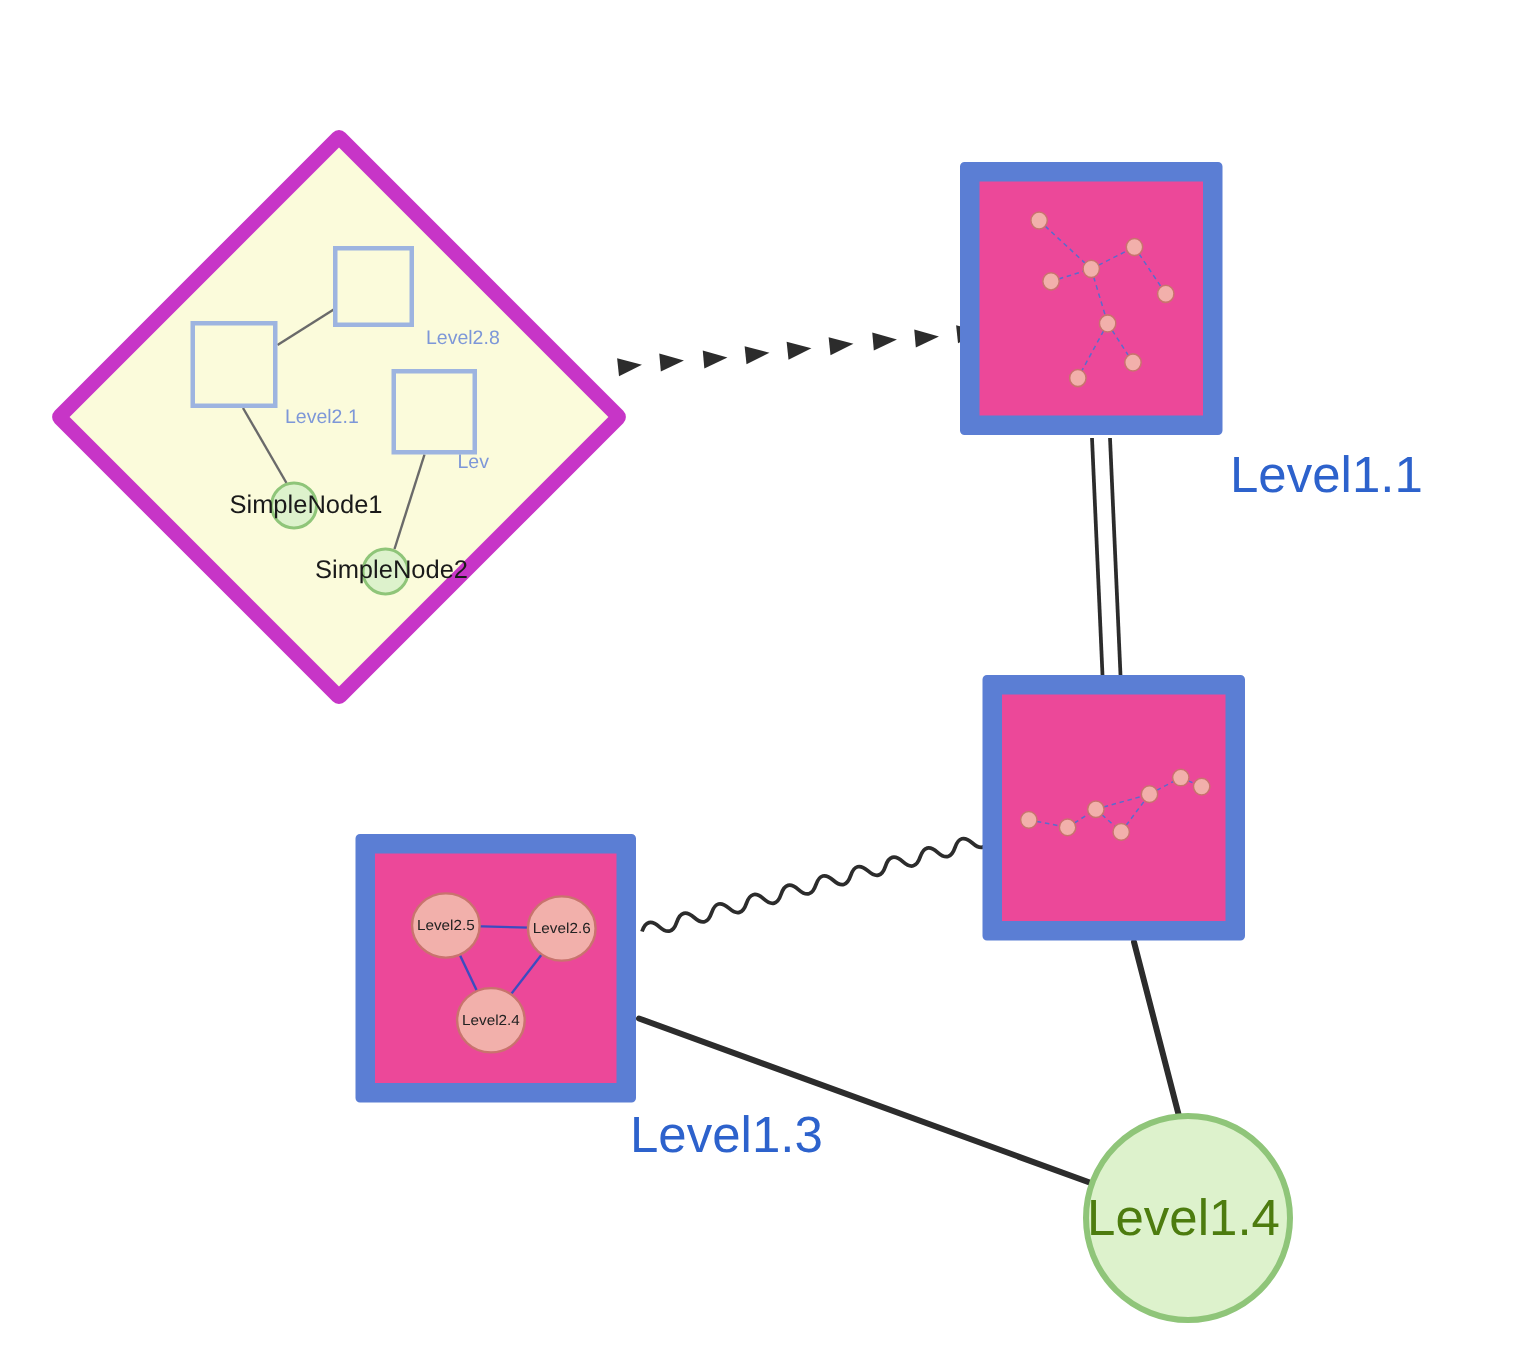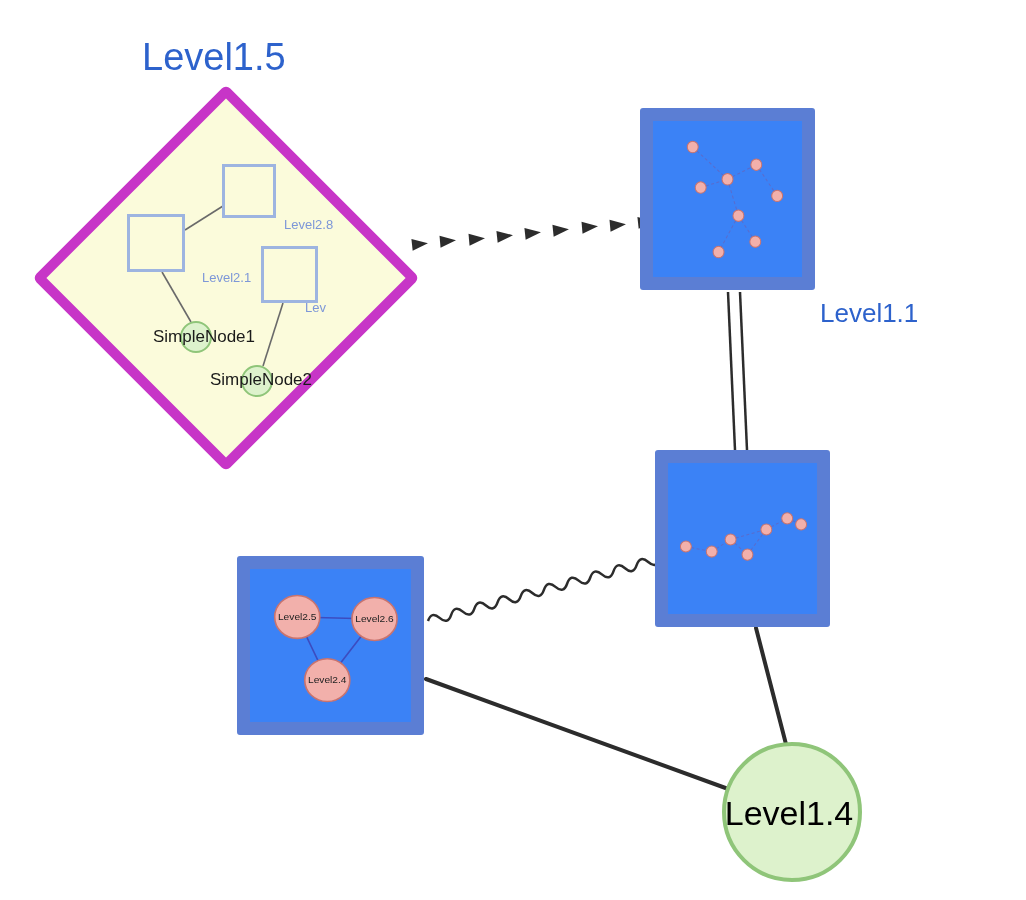--- a/index.html
+++ b/index.html
@@ -10,21 +10,21 @@
 
   .diamond {
     position:absolute; left:89px; top:141px; width:274px; height:274px;
     transform:rotate(45deg);
     background:var(--diamond_fill,#fbfbdb);
     border:10px solid var(--diamond_border,#c735c7);
     border-radius:6px; z-index:1;
   }
 
   .bigsq {
-    position:absolute; background:#3b82f6;
+    position:absolute; background:#ec4899;
     border:13px solid var(--square_border,#5b7ed4);
     border-radius:3px; z-index:3;
   }
   .sq-l11 { left:640px; top:108px; width:175px; height:182px; }
   .sq-l12 { left:655px; top:450px; width:175px; height:177px; }
   .sq-l13 { left:237px; top:556px; width:187px; height:179px; }
 
   .mini { position:absolute; left:0; top:0; width:100%; height:100%; }
 
   .innersq {
@@ -44,39 +44,39 @@
   .gn-2 { left:241px; top:365px; width:32px; height:32px; }
 
   .node-l14 {
     position:absolute; left:722px; top:742px; width:140px; height:140px;
     border-radius:50%;
     background:var(--green_fill,#ddf2cc);
     border:4px solid var(--green_border,#8fc579); z-index:3;
   }
 
   .big-label {
-    position:absolute; font-size:26px; color:var(--label_blue,#2d62cc);
+    position:absolute; font-size:34px; color:var(--label_blue,#2d62cc);
     white-space:nowrap; z-index:4;
   }
   .lbl-15 { left:142px; top:36px; font-size:38px; }
   .lbl-11 { left:820px; top:298px; }
   .lbl-12 { left:834px; top:631px; }
   .lbl-13 { left:420px; top:738px; }
 
   .lbl-14 {
     position:absolute; left:789px; top:813px; transform:translate(-50%,-50%);
-    font-size:34px; color:#000000; white-space:nowrap; z-index:4;
+    font-size:34px; color:#4d7c0f; white-space:nowrap; z-index:4;
   }
 
   .blue-small {
     position:absolute; font-size:13px; color:var(--inner_label_blue,#7d97d8);
     white-space:nowrap; z-index:4;
   }
   .bs-28 { left:284px; top:217px;text-align:right; }
-  .bs-21 { left:202px; top:270px; }
+  .bs-21 { left:190px; top:270px; }
   .bs-lev { left:305px; top:300px; }
 
   .node-small-label {
     position:absolute; transform:translate(-50%,-50%);
     font-size:17px; color:#1a1a1a; white-space:nowrap; z-index:4;
   }
   .nsl-1 { left:204px; top:337px; }
   .nsl-2 { left:261px; top:380px; }
 
   
@@ -189,17 +189,17 @@
         <text x="44" y="50" text-anchor="middle" class="mini-label">Level2.5</text>
         <circle cx="116" cy="49" r="21" class="tri-node"></circle>
         <text x="116" y="52" text-anchor="middle" class="mini-label">Level2.6</text>
         <circle cx="72" cy="109" r="21" class="tri-node"></circle>
         <text x="72" y="112" text-anchor="middle" class="mini-label">Level2.4</text>
       </svg>
   </div>
 
   <div class="node-l14"></div>
 
-  <div class="big-label lbl-15">Level1.5</div>
   <div class="big-label lbl-11">Level1.1</div>
+  <div class="big-label lbl-13">Level1.3</div>
   <div class="lbl-14">Level1.4</div>
 
 </div>
 
 </body></html>

